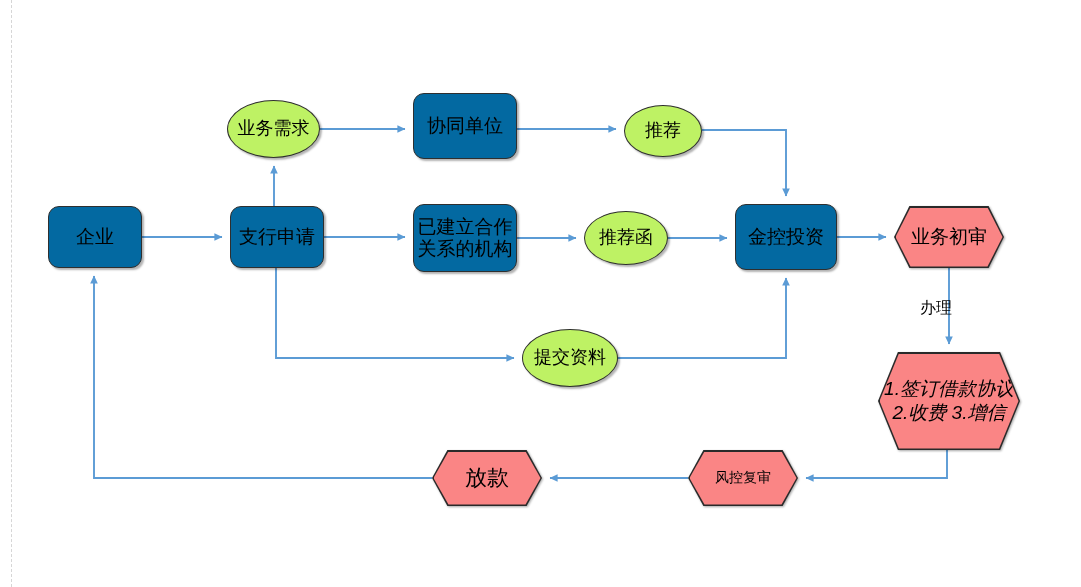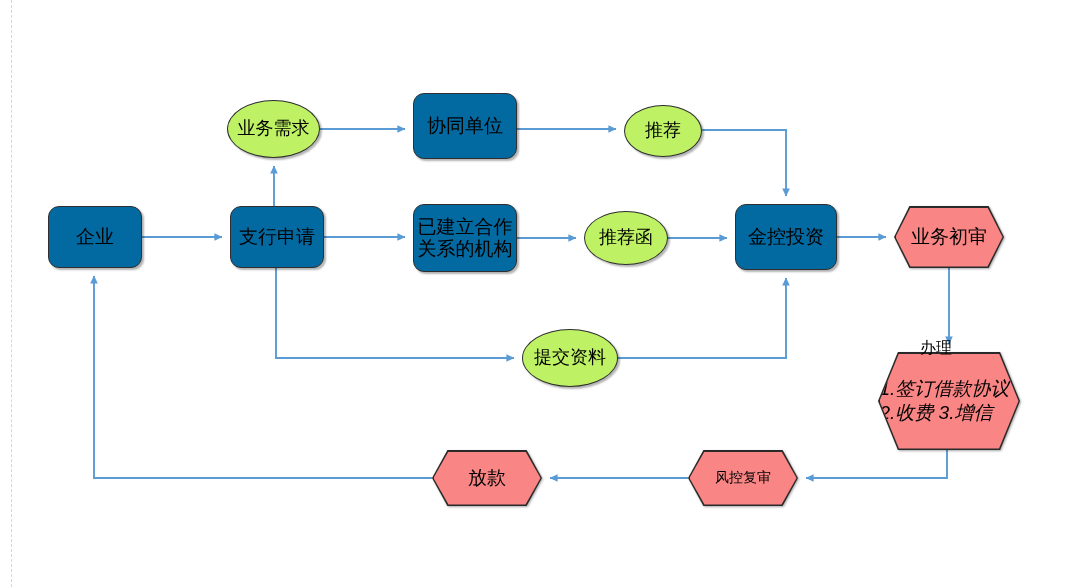--- a/index.html
+++ b/index.html
@@ -73,20 +73,21 @@
     inset: 0;
     background: #2a2a2a;
     clip-path: polygon(14% 0%, 86% 0%, 100% 50%, 86% 100%, 14% 100%, 0% 50%);
   }
   .hexwrap .hex {
     position: absolute;
     inset: 1.5px;
     display: flex;
     align-items: center;
     justify-content: center;
+    text-align: center;
     color: #000;
     line-height: 1.25;
   }
   
   .edge-label {
     position: absolute;
     font-size: 16px;
     color: #000;
     white-space: nowrap;
   }
@@ -200,22 +201,22 @@
 
   <div class="hexwrap" style="left:688px; top:450px; width:110px; height:56px;">
     <div class="hexborder"></div>
     <div class="hex" style="font-size:14px;">
       <span class="lbl">风控复审</span>
     </div>
   </div>
 
   <div class="hexwrap" style="left:432px; top:450px; width:110px; height:56px;">
     <div class="hexborder"></div>
-    <div class="hex" style="font-size:19px;">
+    <div class="hex" style="font-size:22px;">
       <span class="lbl">放款</span>
     </div>
   </div>
 
-  <div class="edge-label" style="left:920px; top:298px;margin-top:40px;">
+  <div class="edge-label" style="left:920px; top:298px;">
     <span>办理</span>
   </div>
 
 </div>
 
 </body></html>

